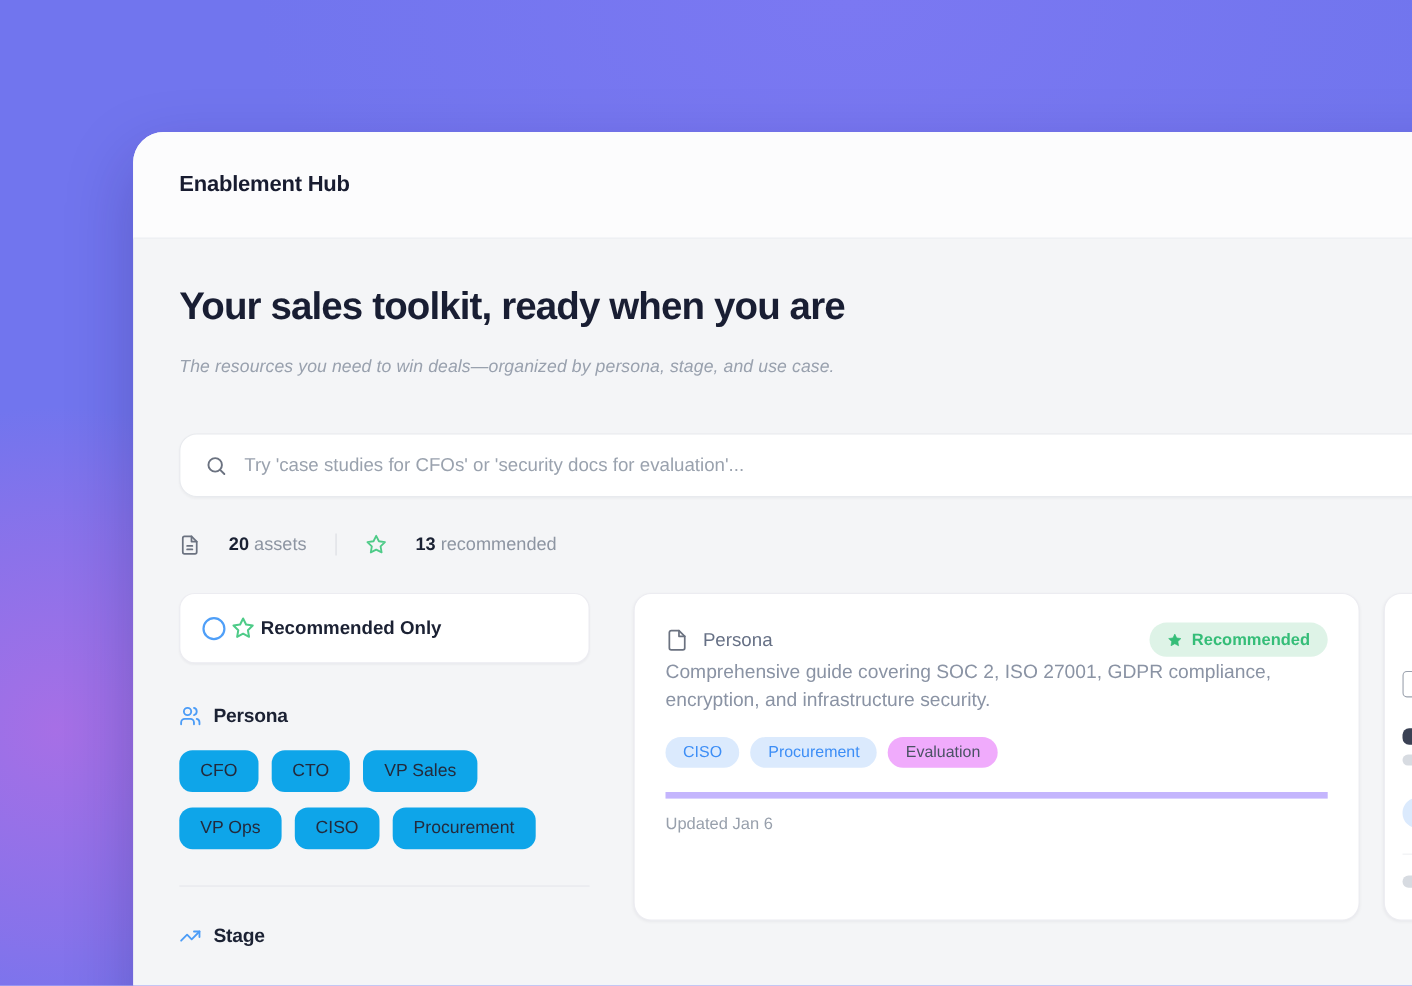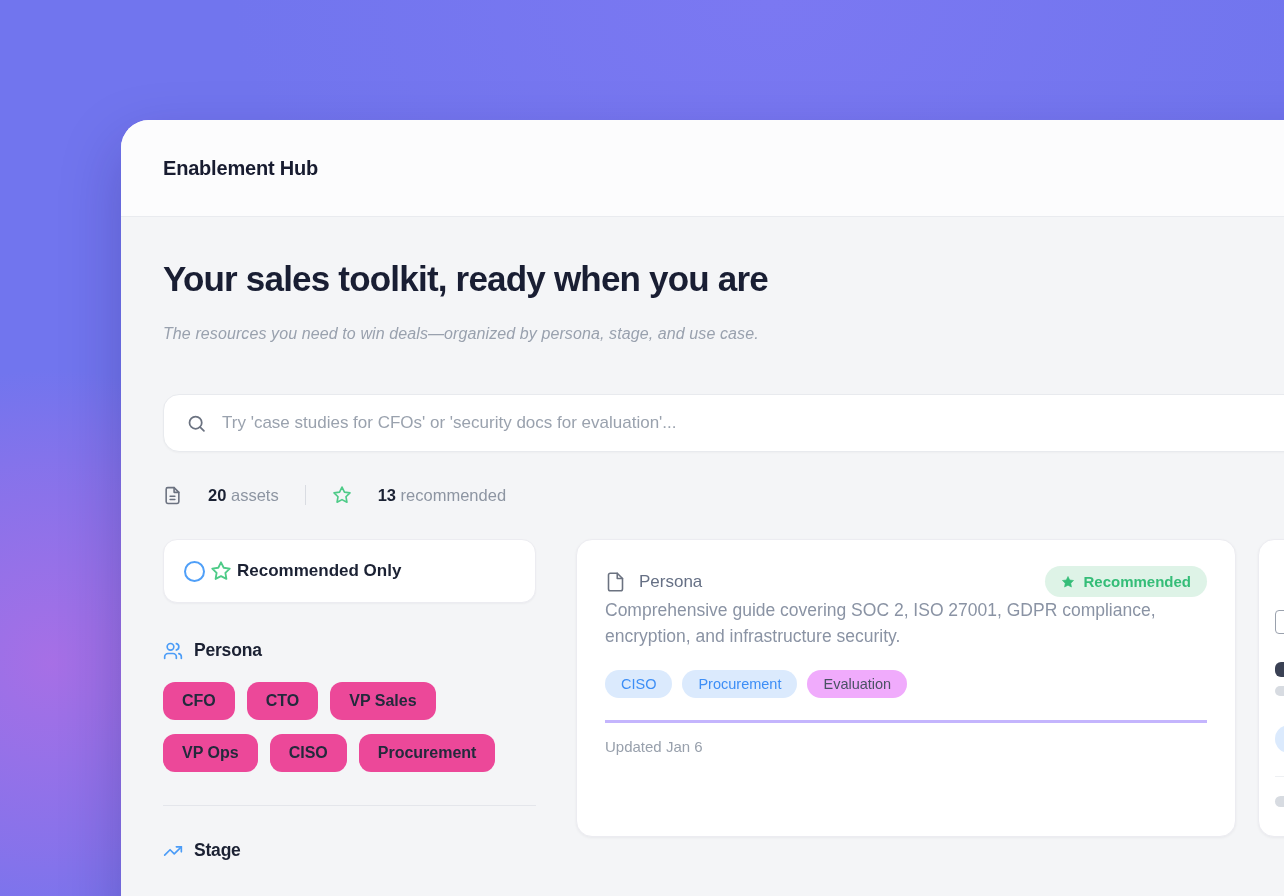--- a/index.html
+++ b/index.html
@@ -81,23 +81,23 @@
     border:2px solid #4f9ff8; flex-shrink:0;
   }
   .toggle-label { font-size:17px; font-weight:600; color:#1b2133; }
   .section-head {
     display:flex; align-items:flex-end; gap:11px;
     font-size:17.5px; font-weight:700; color:#1b2133;
     margin-bottom:21px; letter-spacing:-.2px;
   }
   .chips { display:flex; flex-wrap:wrap; gap:14px 12px; }
   .chip {
-    background:#ec4899; border:none; border-radius:12px;
+    background:#0ea5e9; border:none; border-radius:12px;
     padding:10px 19px; font-family:"Liberation Sans", sans-serif;
-    font-size:16px; font-weight:700; color:#232a3c; cursor:pointer;
+    font-size:16px; font-weight:400; color:#232a3c; cursor:pointer;
   }
   .side-div { border:none; border-top:1px solid #e4e6eb; margin:33px 0 34px; }
   .stage-head { margin-bottom:0; }
 
   
   .cards { display:flex; gap:22px; flex-shrink:0; }
   .card {
     width:660px; height:298px; flex-shrink:0;
     background:#fff; border:1px solid #ececf1; border-radius:16px;
     padding:26px 28px 0;
@@ -121,21 +121,21 @@
   }
   .tags { display:flex; gap:10px; }
   .tag {
     border:none; cursor:pointer; border-radius:999px;
     padding:6px 16px; font-family:"Liberation Sans", sans-serif;
     font-size:14.5px; font-weight:500;
   }
   .tag.blue { background:#dbeafd; color:#3d8ef6; }
   .tag.gray { background:#f0abfc; color:#4a5264; }
   .card-footer {
-    border-top:3px solid #c4b5fd; margin-top:22px;
+    border-top:6px solid #c4b5fd; margin-top:22px;
     padding:15px 0 16px; font-size:15px; color:#98a0ac;
   }
 
   
   .card-partial { position:relative; padding:0; }
   .sk { position:absolute; border-radius:6px; }
   .sk-icon { left:16px; top:70px; width:20px; height:24px; border:1.5px solid #9aa1ad; border-radius:4px; background:#fff; }
   .sk-title { left:16px; top:122px; width:220px; height:15px; background:#3a4154; }
   .sk-line { left:16px; top:146px; width:240px; height:10px; background:#d7dbe1; }
   .sk-pill { left:16px; top:185px; width:90px; height:28px; border-radius:999px; background:#dbeafd; }

